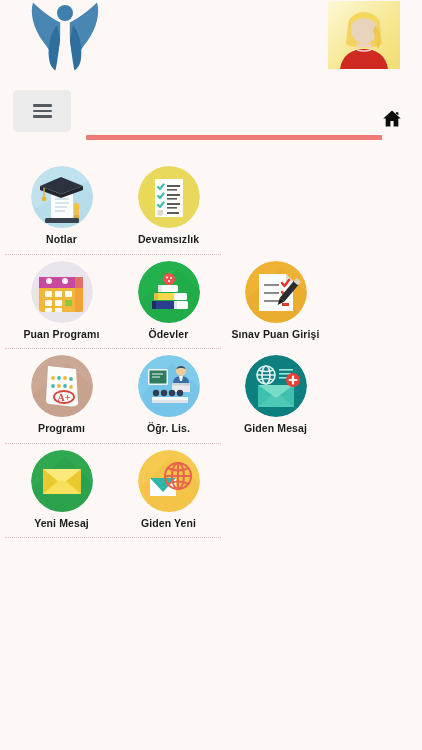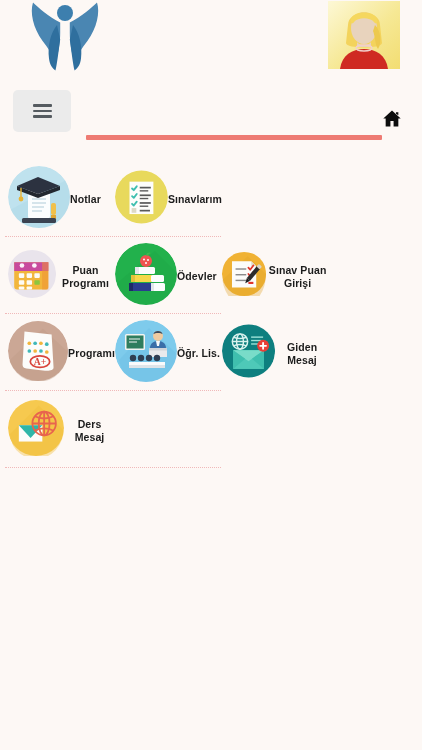--- a/index.html
+++ b/index.html
@@ -101,21 +101,21 @@
     left: 5px;
     width: 216px;
     bottom: 0;
     height: 1px;
     border-bottom: 1.5px dotted #f0b9b9;
   }
   .tile {
     width: 107px;
     padding: 6px 0 9px 0;
     display: flex;
-    flex-direction: row;
+    flex-direction: column;
     align-items: center;
     cursor: pointer;
     background: transparent;
     border: none;
   }
   .tile-icon {
     width: 62px;
     height: 62px;
     border-radius: 50%;
     overflow: hidden;
@@ -232,21 +232,21 @@
             <rect x="29" y="19" width="13" height="2"></rect>
             <rect x="29" y="23" width="10" height="1.6"></rect>
             <rect x="29" y="28" width="13" height="2"></rect>
             <rect x="29" y="32" width="10" height="1.6"></rect>
             <rect x="29" y="37" width="13" height="2"></rect>
             <rect x="29" y="41" width="10" height="1.6"></rect>
             <rect x="29" y="46" width="12" height="2"></rect>
           </g>
         </svg>
       </div>
-      <div class="tile-label">Sınavlarım</div>
+      <div class="tile-label">Devamsızlık</div>
     </div>
   </div>
 
   <div class="grid-row">
 
     <div class="tile">
       <div class="tile-icon">
         <svg viewBox="0 0 62 62">
           <circle cx="31" cy="31" r="31" fill="#e9e4ec"></circle>
           <path d="M8 16 L52 16 L52 48 C52 50 50 51 48 51 L12 51 C9 51 8 49 8 47 Z" fill="#f2b63c"></path>
@@ -404,40 +404,54 @@
             <line x1="48" y1="21.6" x2="48" y2="28.4"></line>
           </g>
         </svg>
       </div>
       <div class="tile-label">Giden Mesaj</div>
     </div>
   </div>
 
   <div class="grid-row">
 
+    <div class="tile">
+      <div class="tile-icon">
+        <svg viewBox="0 0 62 62">
+          <circle cx="31" cy="31" r="31" fill="#2fa84f"></circle>
+          <path d="M0 40 L34 6 L62 34 L62 62 L6 62 Z" fill="#28994a" opacity=".35"></path>
+          <rect x="12" y="19" width="38" height="25" fill="#f5d93f"></rect>
+          <path d="M12 19 L31 34 L50 19 Z" fill="#fbe97c"></path>
+          <path d="M12 44 L26 31 L12 19 Z" fill="#e9c92f"></path>
+          <path d="M50 44 L36 31 L50 19 Z" fill="#e9c92f"></path>
+          <path d="M12 44 L31 30 L50 44 Z" fill="#f8e15c"></path>
+        </svg>
+      </div>
+      <div class="tile-label">Yeni Mesaj</div>
+    </div>
 
     <div class="tile">
       <div class="tile-icon">
         <svg viewBox="0 0 62 62">
           <circle cx="31" cy="31" r="31" fill="#f6c94f"></circle>
           <path d="M2 38 L34 6 L62 34 L62 62 L8 62 Z" fill="#efbe3c" opacity=".4"></path>
           <rect x="12" y="28" width="26" height="18" fill="#fcfcfa"></rect>
           <path d="M12 28 L25 38 L38 28 Z" fill="#e8e8e4"></path>
           <path d="M12 28 L25 42 L38 28 Z" fill="#2fb6a8"></path>
           <g stroke="#e8644e" stroke-width="2" fill="none">
             <circle cx="40" cy="26" r="13"></circle>
             <line x1="27" y1="26" x2="53" y2="26"></line>
             <line x1="40" y1="13" x2="40" y2="39"></line>
             <ellipse cx="40" cy="26" rx="6" ry="13"></ellipse>
             <path d="M29.5 18 Q40 23 50.5 18"></path>
             <path d="M29.5 34 Q40 29 50.5 34"></path>
           </g>
         </svg>
       </div>
-      <div class="tile-label">Ders Mesaj</div>
+      <div class="tile-label">Giden Yeni</div>
     </div>
 
     <div class="tile tile-empty">
       <div class="tile-icon"></div>
       <div class="tile-label"></div>
     </div>
   </div>
 
 </div>
 

